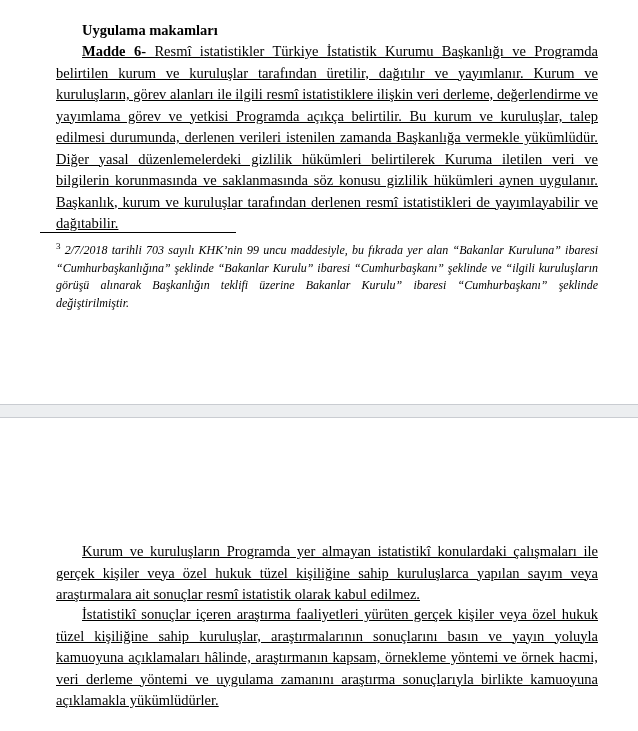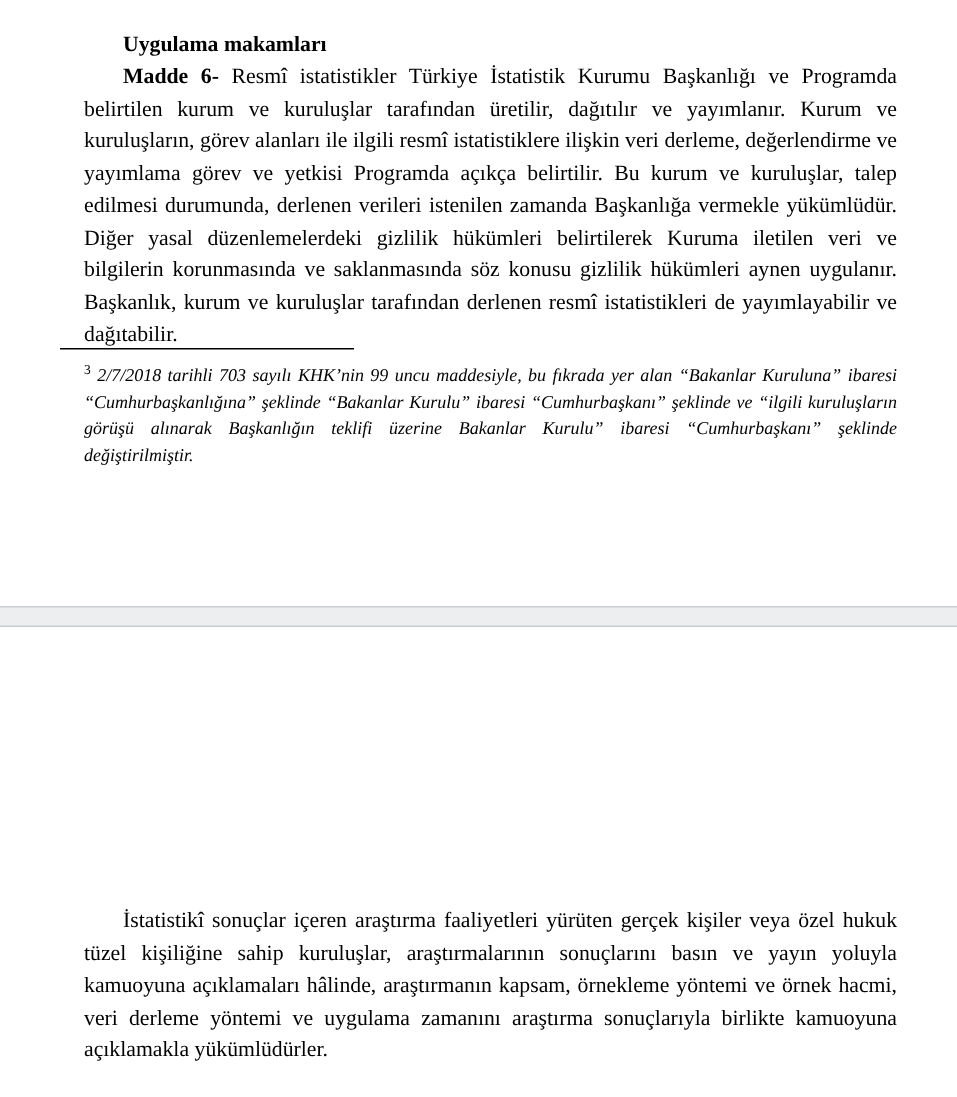--- a/index.html
+++ b/index.html
@@ -35,20 +35,21 @@
     margin: 0;
   }
   .para {
     font-size: 14.5px;
     line-height: 21.5px;
     text-align: justify;
     text-justify: inter-word;
     margin: 0;
     text-indent: 26px;
     hyphens: none;
+    text-decoration: underline;
   }
   .para .lead {
     font-weight: bold;
   }
   .footnote-rule {
     position: absolute;
     left: 40px;
     width: 196px;
     height: 1px;
     background: #000000;
@@ -91,18 +92,21 @@
   </div>
 
   <div class="footnote-rule" style="top: 232px;"></div>
 
   <div class="block" style="top: 238px;">
     <p class="footnote"><span class="fn-mark">3</span><span> 2/7/2018 tarihli 703 sayılı KHK’nin 99 uncu maddesiyle, bu fıkrada yer alan “Bakanlar Kuruluna” ibaresi “Cumhurbaşkanlığına” şeklinde “Bakanlar Kurulu” ibaresi “Cumhurbaşkanı” şeklinde ve “ilgili kuruluşların görüşü alınarak Başkanlığın teklifi üzerine Bakanlar Kurulu” ibaresi “Cumhurbaşkanı” şeklinde değiştirilmiştir.</span></p>
   </div>
 
   <div class="page-break" style="top: 404px;"></div>
 
+  <div class="block" style="top: 541px;">
+    <p class="para">Kurum ve kuruluşların Programda yer almayan istatistikî konulardaki çalışmaları ile gerçek kişiler veya özel hukuk tüzel kişiliğine sahip kuruluşlarca yapılan sayım veya araştırmalara ait sonuçlar resmî istatistik olarak kabul edilmez.</p>
+  </div>
 
   <div class="block" style="top: 604px;">
     <p class="para">İstatistikî sonuçlar içeren araştırma faaliyetleri yürüten gerçek kişiler veya özel hukuk tüzel kişiliğine sahip kuruluşlar, araştırmalarının sonuçlarını basın ve yayın yoluyla kamuoyuna açıklamaları hâlinde, araştırmanın kapsam, örnekleme yöntemi ve örnek hacmi, veri derleme yöntemi ve uygulama zamanını araştırma sonuçlarıyla birlikte kamuoyuna açıklamakla yükümlüdürler.</p>
   </div>
 
 </div>
 
 </body></html>

